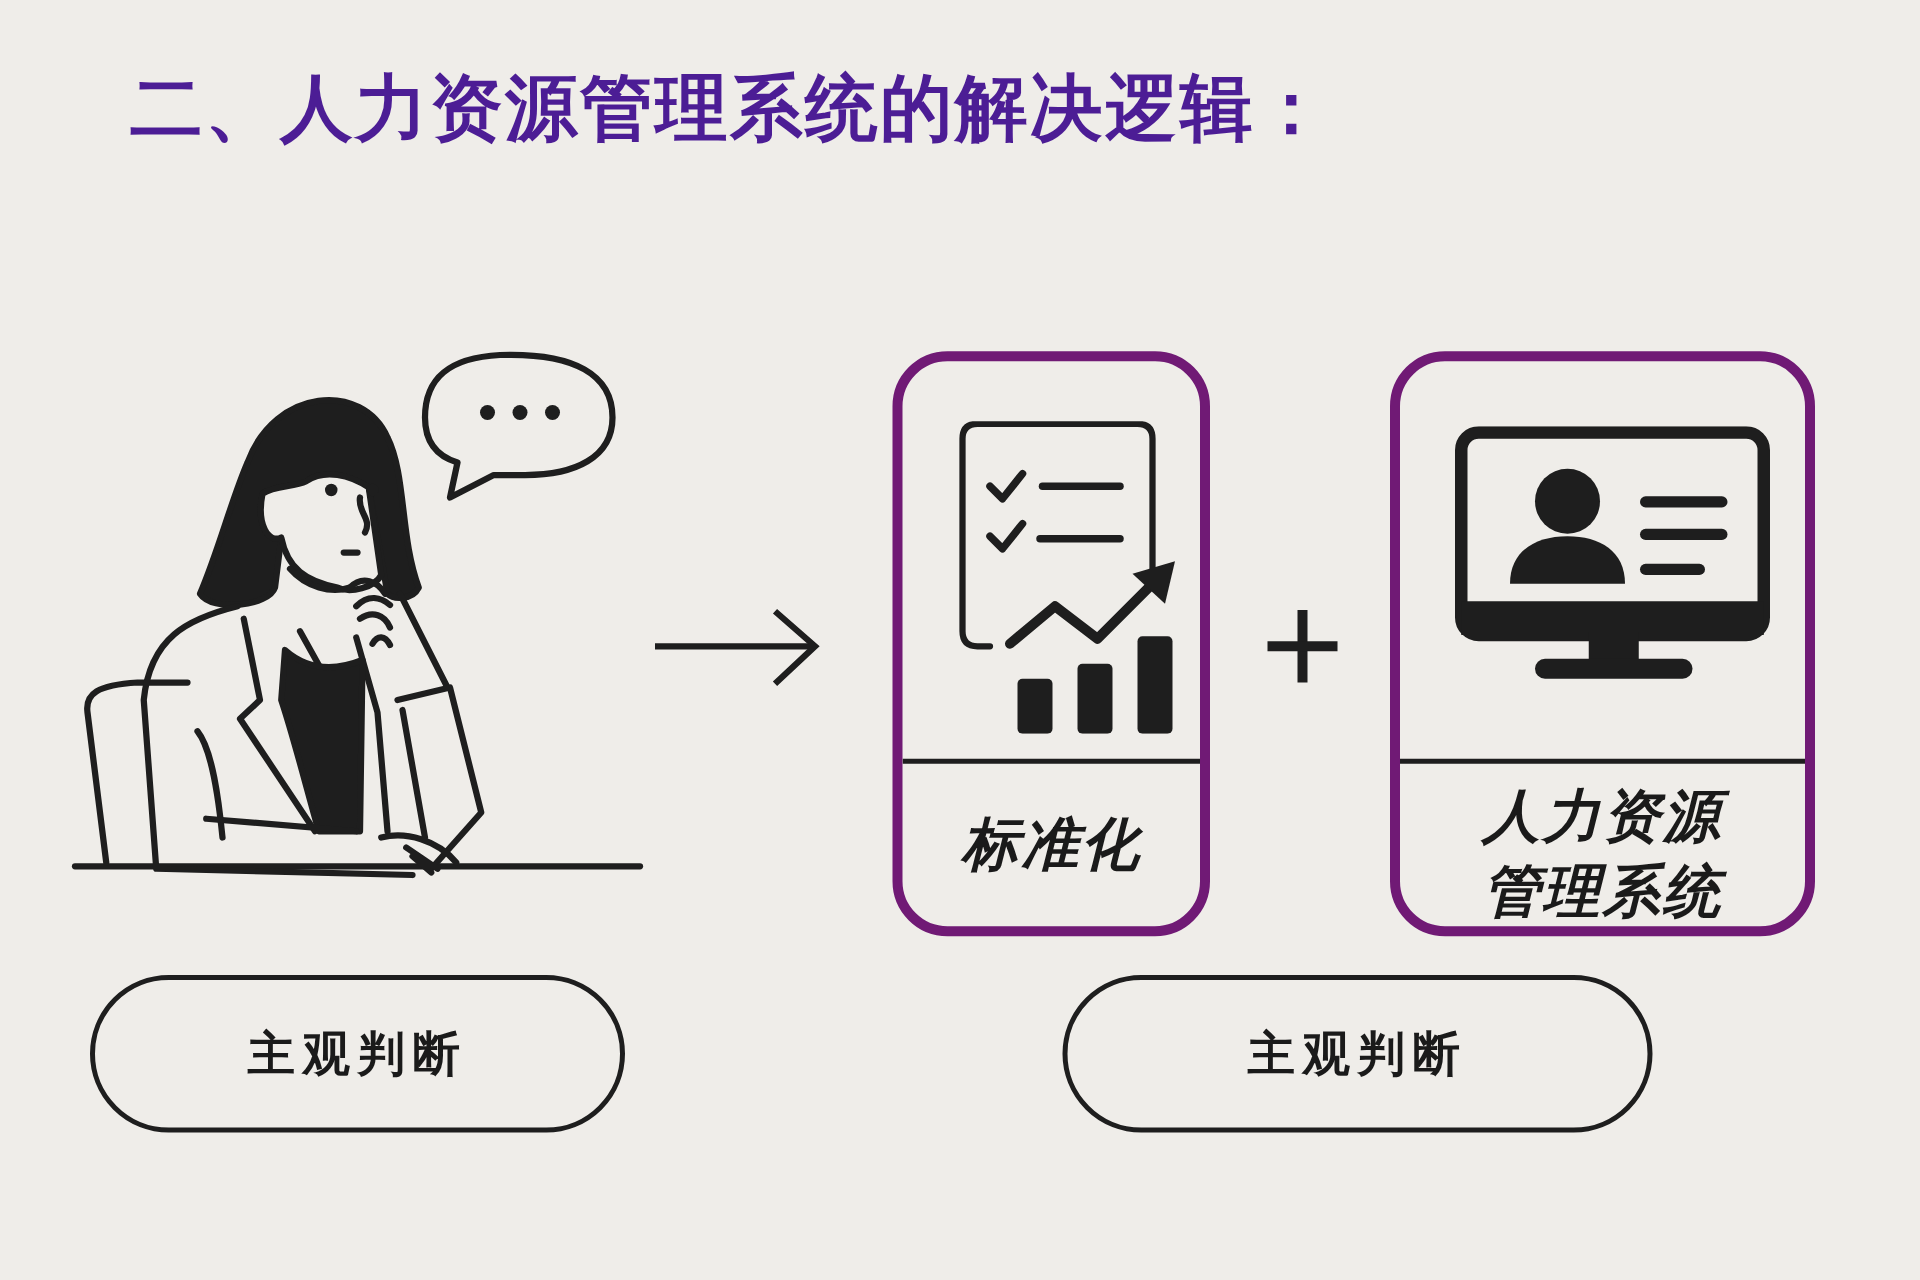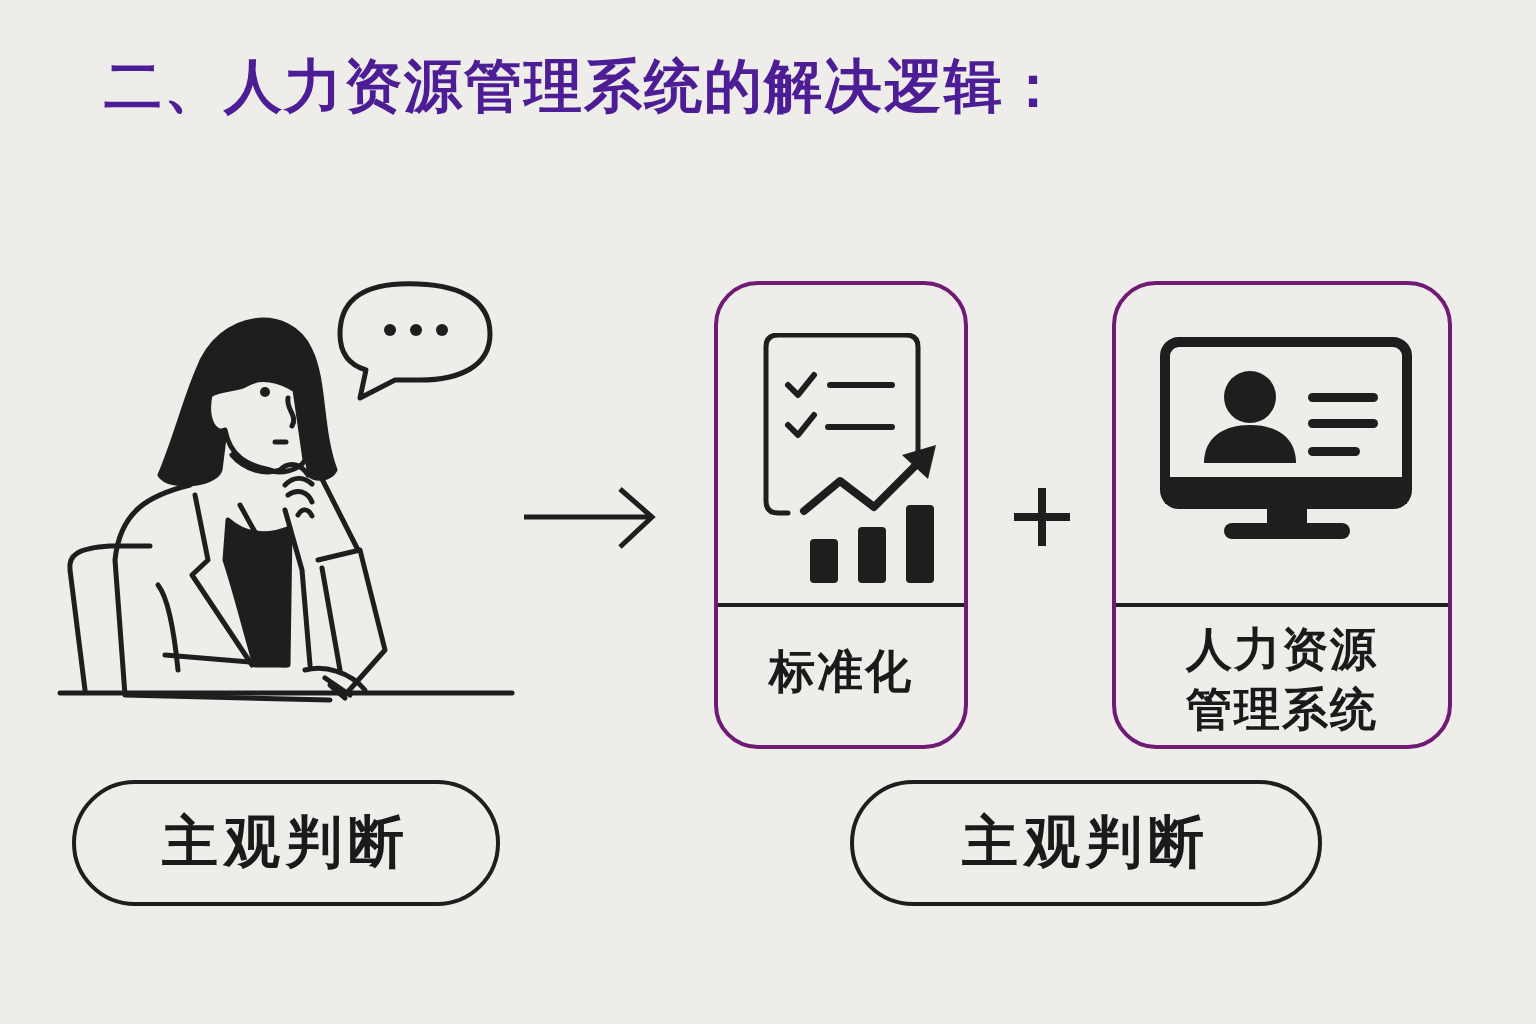--- a/index.html
+++ b/index.html
@@ -12,33 +12,33 @@
     }
     .title {
       position: absolute; left: 104px; top: 48px;
       font-size: 58px; font-weight: 900; line-height: 76px;
       letter-spacing: 2px; color: #4c1d95;
     }
     .title .line { display: block; white-space: nowrap; }
     .abs { position: absolute; }
     svg { display: block; }
     .card {
-      position: absolute; border: 4px solid #701a75; border-radius: 44px;
-      box-sizing: border-box; overflow: hidden;
+      position: absolute; border: 8px solid #701a75; border-radius: 44px;
+      box-sizing: border-box; overflow: hidden; font-style: italic;
     }
     .card .divider { position: absolute; left: 0; right: 0; border-top: 4px solid #1e1e1e; }
     .card .label {
       position: absolute; left: 0; right: 0; text-align: center;
       font-weight: 700; font-size: 46px; line-height: 60px; color: #1a1a1a;
       letter-spacing: 2px;
     }
     .pill {
       position: absolute; border: 4px solid #1e1e1e; border-radius: 64px;
       box-sizing: border-box; display: flex; align-items: center; justify-content: center;
-      font-weight: 700; font-size: 56px; letter-spacing: 6px; color: #1a1a1a;
+      font-weight: 700; font-size: 38px; letter-spacing: 6px; color: #1a1a1a;
     }
   </style>
 </head>
 <body>
 
 <div class="title">
   <span class="line">二、人力资源管理系统的解决逻辑：</span>
 </div>
 
 <div class="abs" style="left:40px; top:270px;">

